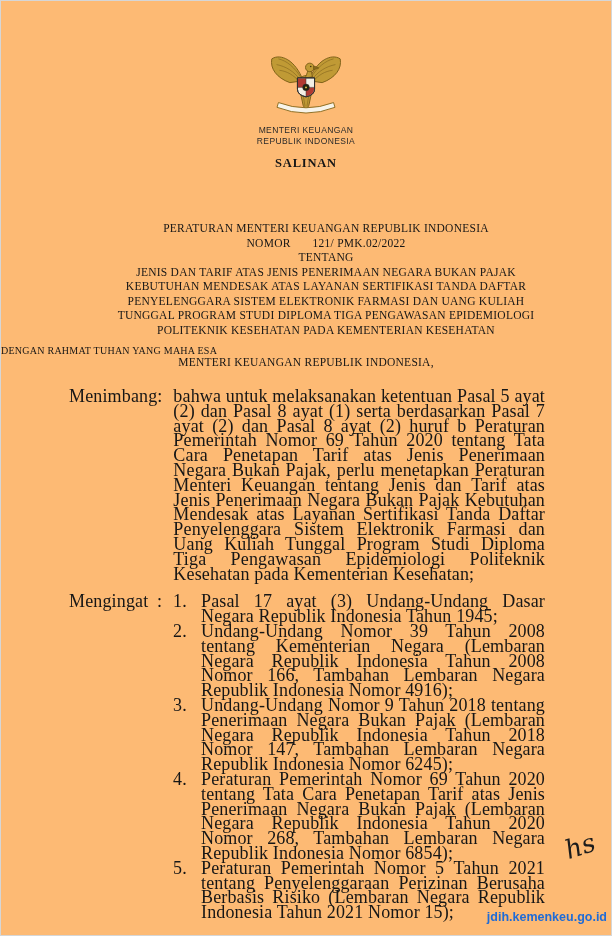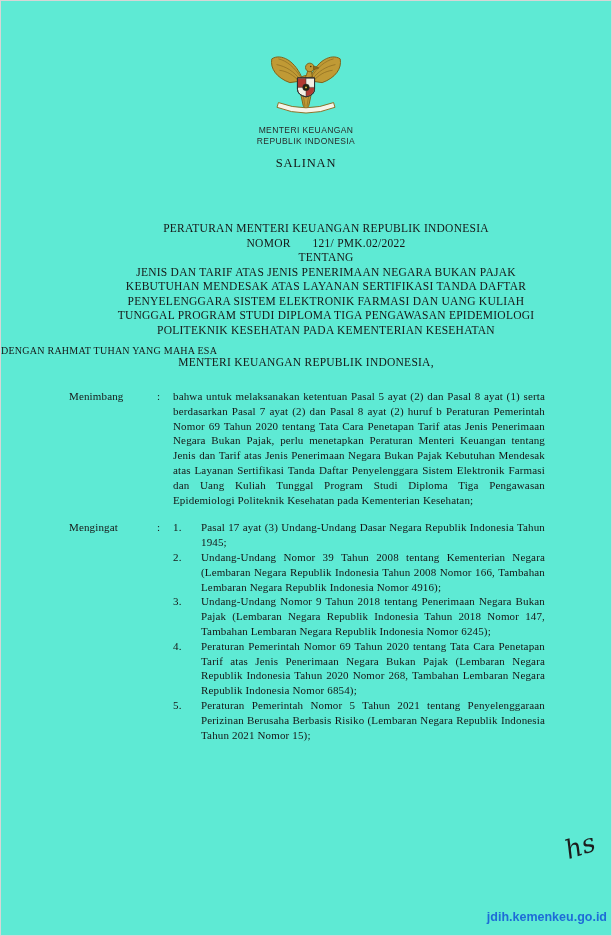--- a/index.html
+++ b/index.html
@@ -1,55 +1,55 @@
 <!DOCTYPE html>
 <html><head>
 <meta charset="utf-8">
 <style>
   html, body { margin: 0; padding: 0; background: #ffffff; }
   .page {
     position: relative;
     width: 610px;
     height: 934px;
-    background: #5eead4;
+    background: #fdba74;
     border: 1px solid #d6d6d6;
     overflow: hidden;
     font-family: "Liberation Serif", serif;
     color: #161616;
   }
   .letterhead { text-align: center; padding-top: 48px; }
   .emblem svg { display: block; margin: 0 auto; }
   .ministry {
     margin-top: 4px;
     font-family: "Liberation Sans", sans-serif;
     font-size: 8.5px;
     line-height: 11px;
     letter-spacing: 0.4px;
     color: #2a2a2a;
   }
   .salinan {
     margin-top: 9px;
-    font-weight: normal;
+    font-weight: bold;
     font-size: 12.5px;
     letter-spacing: 0.8px;
   }
   .title-block {
     margin-top: 50px;
     text-align: center;
     font-size: 11.5px;
     line-height: 14.5px;
     letter-spacing: 0.25px;
     margin-left: 40px;
   }
   .nomor-value { margin-left: 22px; }
   .invocation { margin-top: 8px; text-align: left; font-size: 10px; letter-spacing: 0.25px; }
   .authority  { text-align: center; font-size: 11.5px; letter-spacing: 0.25px; }
   .clauses {
     margin: 21px 66px 0 68px;
-    font-size: 11px;
+    font-size: 18px;
     line-height: 14.8px;
     letter-spacing: 0.15px;
   }
   .clause { display: flex; align-items: flex-start; }
   .clause + .clause { margin-top: 13px; }
   .clause-label { flex: 0 0 88px; }
   .clause-colon { flex: 0 0 16px; }
   .clause-body  { flex: 1; text-align: justify; }
   .list-row  { display: flex; }
   .list-num  { flex: 0 0 28px; }

